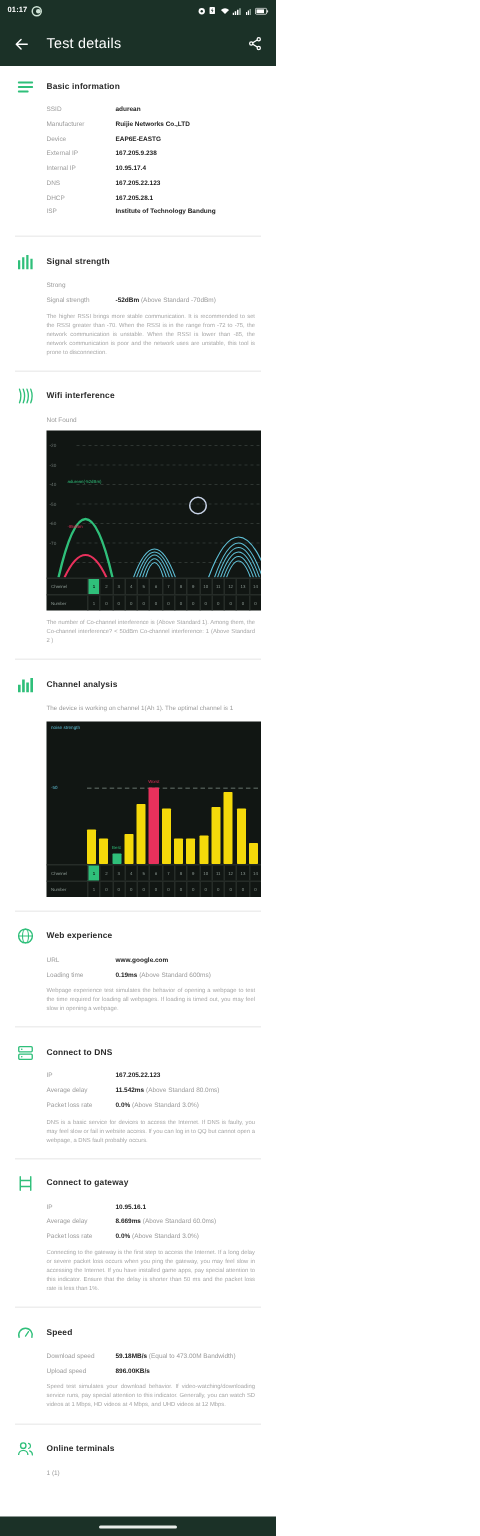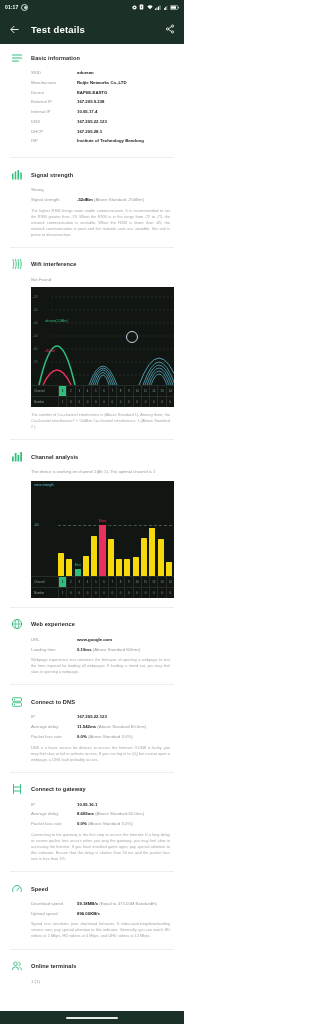--- a/index.html
+++ b/index.html
@@ -25,21 +25,21 @@
     border:.8px solid #cfe3d6; position:relative; }
   .wa-icon::after{ content:""; position:absolute; left:1.4px; top:1.4px;
     width:3.2px; height:3.2px; border-radius:50%; background:#cfe3d6; }
   .ic { display:block; }
 
   
   .appbar {
     height:30px; background:#1b3127; color:#fff;
     display:flex; align-items:center; padding:0 9px; gap:11px;
   }
-  .appbar .title { font-size:9.5px; font-weight:700; letter-spacing:.2px; flex:1; }
+  .appbar .title { font-size:9.5px; font-weight:400; letter-spacing:.2px; flex:1; }
   .backarrow { width:11px; height:11px; flex:none; cursor:pointer; }
   .shareicon { width:10px; height:10px; flex:none; cursor:pointer; }
 
   
   .content { background:#fff; }
 
   .section { padding:7px 10px 6px 10px; position:relative; }
   .sec-head { display:flex; align-items:center; gap:8px; margin-bottom:6px; }
   .sec-icon { width:13px; height:13px; flex:none; display:flex;
               align-items:center; justify-content:center; }

